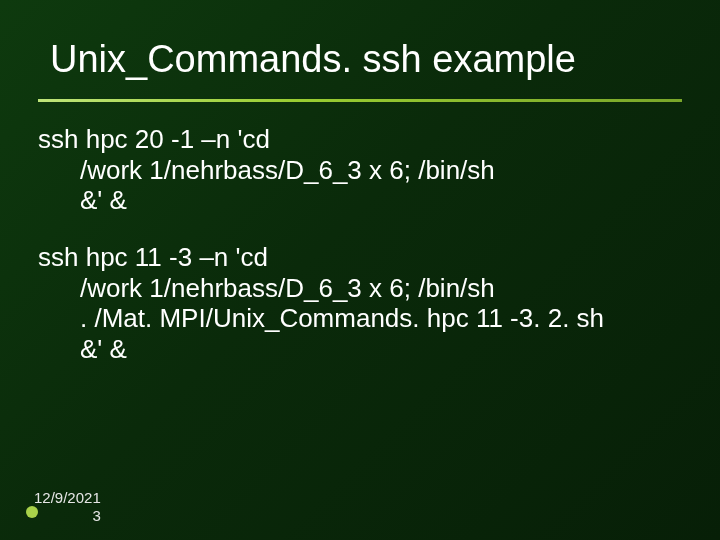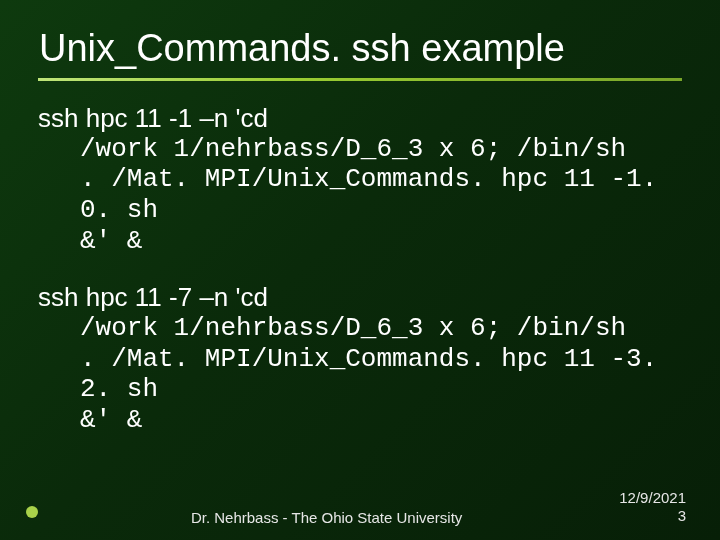--- a/index.html
+++ b/index.html
@@ -16,21 +16,21 @@
     height: 540px;
     box-sizing: border-box;
     background: linear-gradient(135deg, #0e3a0e 0%, #0a2a0a 45%, #071f07 100%);
     color: #ffffff;
     position: relative;
     padding: 20px 38px 0 38px;
   }
   .title {
     font-size: 38px;
     color: #ffffff;
-    margin: 1px;
+    margin: 12px;
     padding: 6px 0 6px 0;
     font-weight: normal;
   }
   .title-underline {
     height: 3px;
     background: linear-gradient(to right, #bfe57a 0%, #9acd32 40%, #7aa62a 100%);
     width: 100%;
     margin-top: 2px;
   }
   .body {
@@ -41,21 +41,20 @@
   .para {
     margin: 0 0 26px 0;
   }
   .para .first {
     display: block;
     padding-left: 0;
   }
   .para .cont {
     display: block;
     padding-left: 42px;
-    font-family: Liberation Mono, monospace;
   }
   .footer {
     position: absolute;
     bottom: 14px;
     left: 0;
     width: 100%;
     box-sizing: border-box;
     padding: 0 34px;
     font-size: 15px;
     color: #e6e6e6;
@@ -84,38 +83,36 @@
 <body>
 
 <div class="slide">
 
   <h1 class="title">Unix_Commands. ssh example</h1>
   <div class="title-underline"></div>
 
   <div class="body">
 
     <div class="para">
-      <span class="first">ssh hpc 11 -1 –n 'cd</span>
+      <span class="first">ssh hpc 20 -1 –n 'cd</span>
       <span class="cont">/work 1/nehrbass/D_6_3 x 6; /bin/sh</span>
-      <span class="cont">. /Mat. MPI/Unix_Commands. hpc 11 -1. 0. sh</span>
       <span class="cont">&amp;' &amp;</span>
     </div>
 
     <div class="para">
-      <span class="first">ssh hpc 11 -7 –n 'cd</span>
+      <span class="first">ssh hpc 11 -3 –n 'cd</span>
       <span class="cont">/work 1/nehrbass/D_6_3 x 6; /bin/sh</span>
       <span class="cont">. /Mat. MPI/Unix_Commands. hpc 11 -3. 2. sh</span>
       <span class="cont">&amp;' &amp;</span>
     </div>
 
   </div>
 
   <div class="bullet-dot"></div>
 
   <div class="footer">
-    <div class="footer-center">Dr. Nehrbass - The Ohio State University</div>
     <div class="footer-right">
       <div>12/9/2021</div>
       <div>3</div>
     </div>
   </div>
 
 </div>
 
 </body></html>

